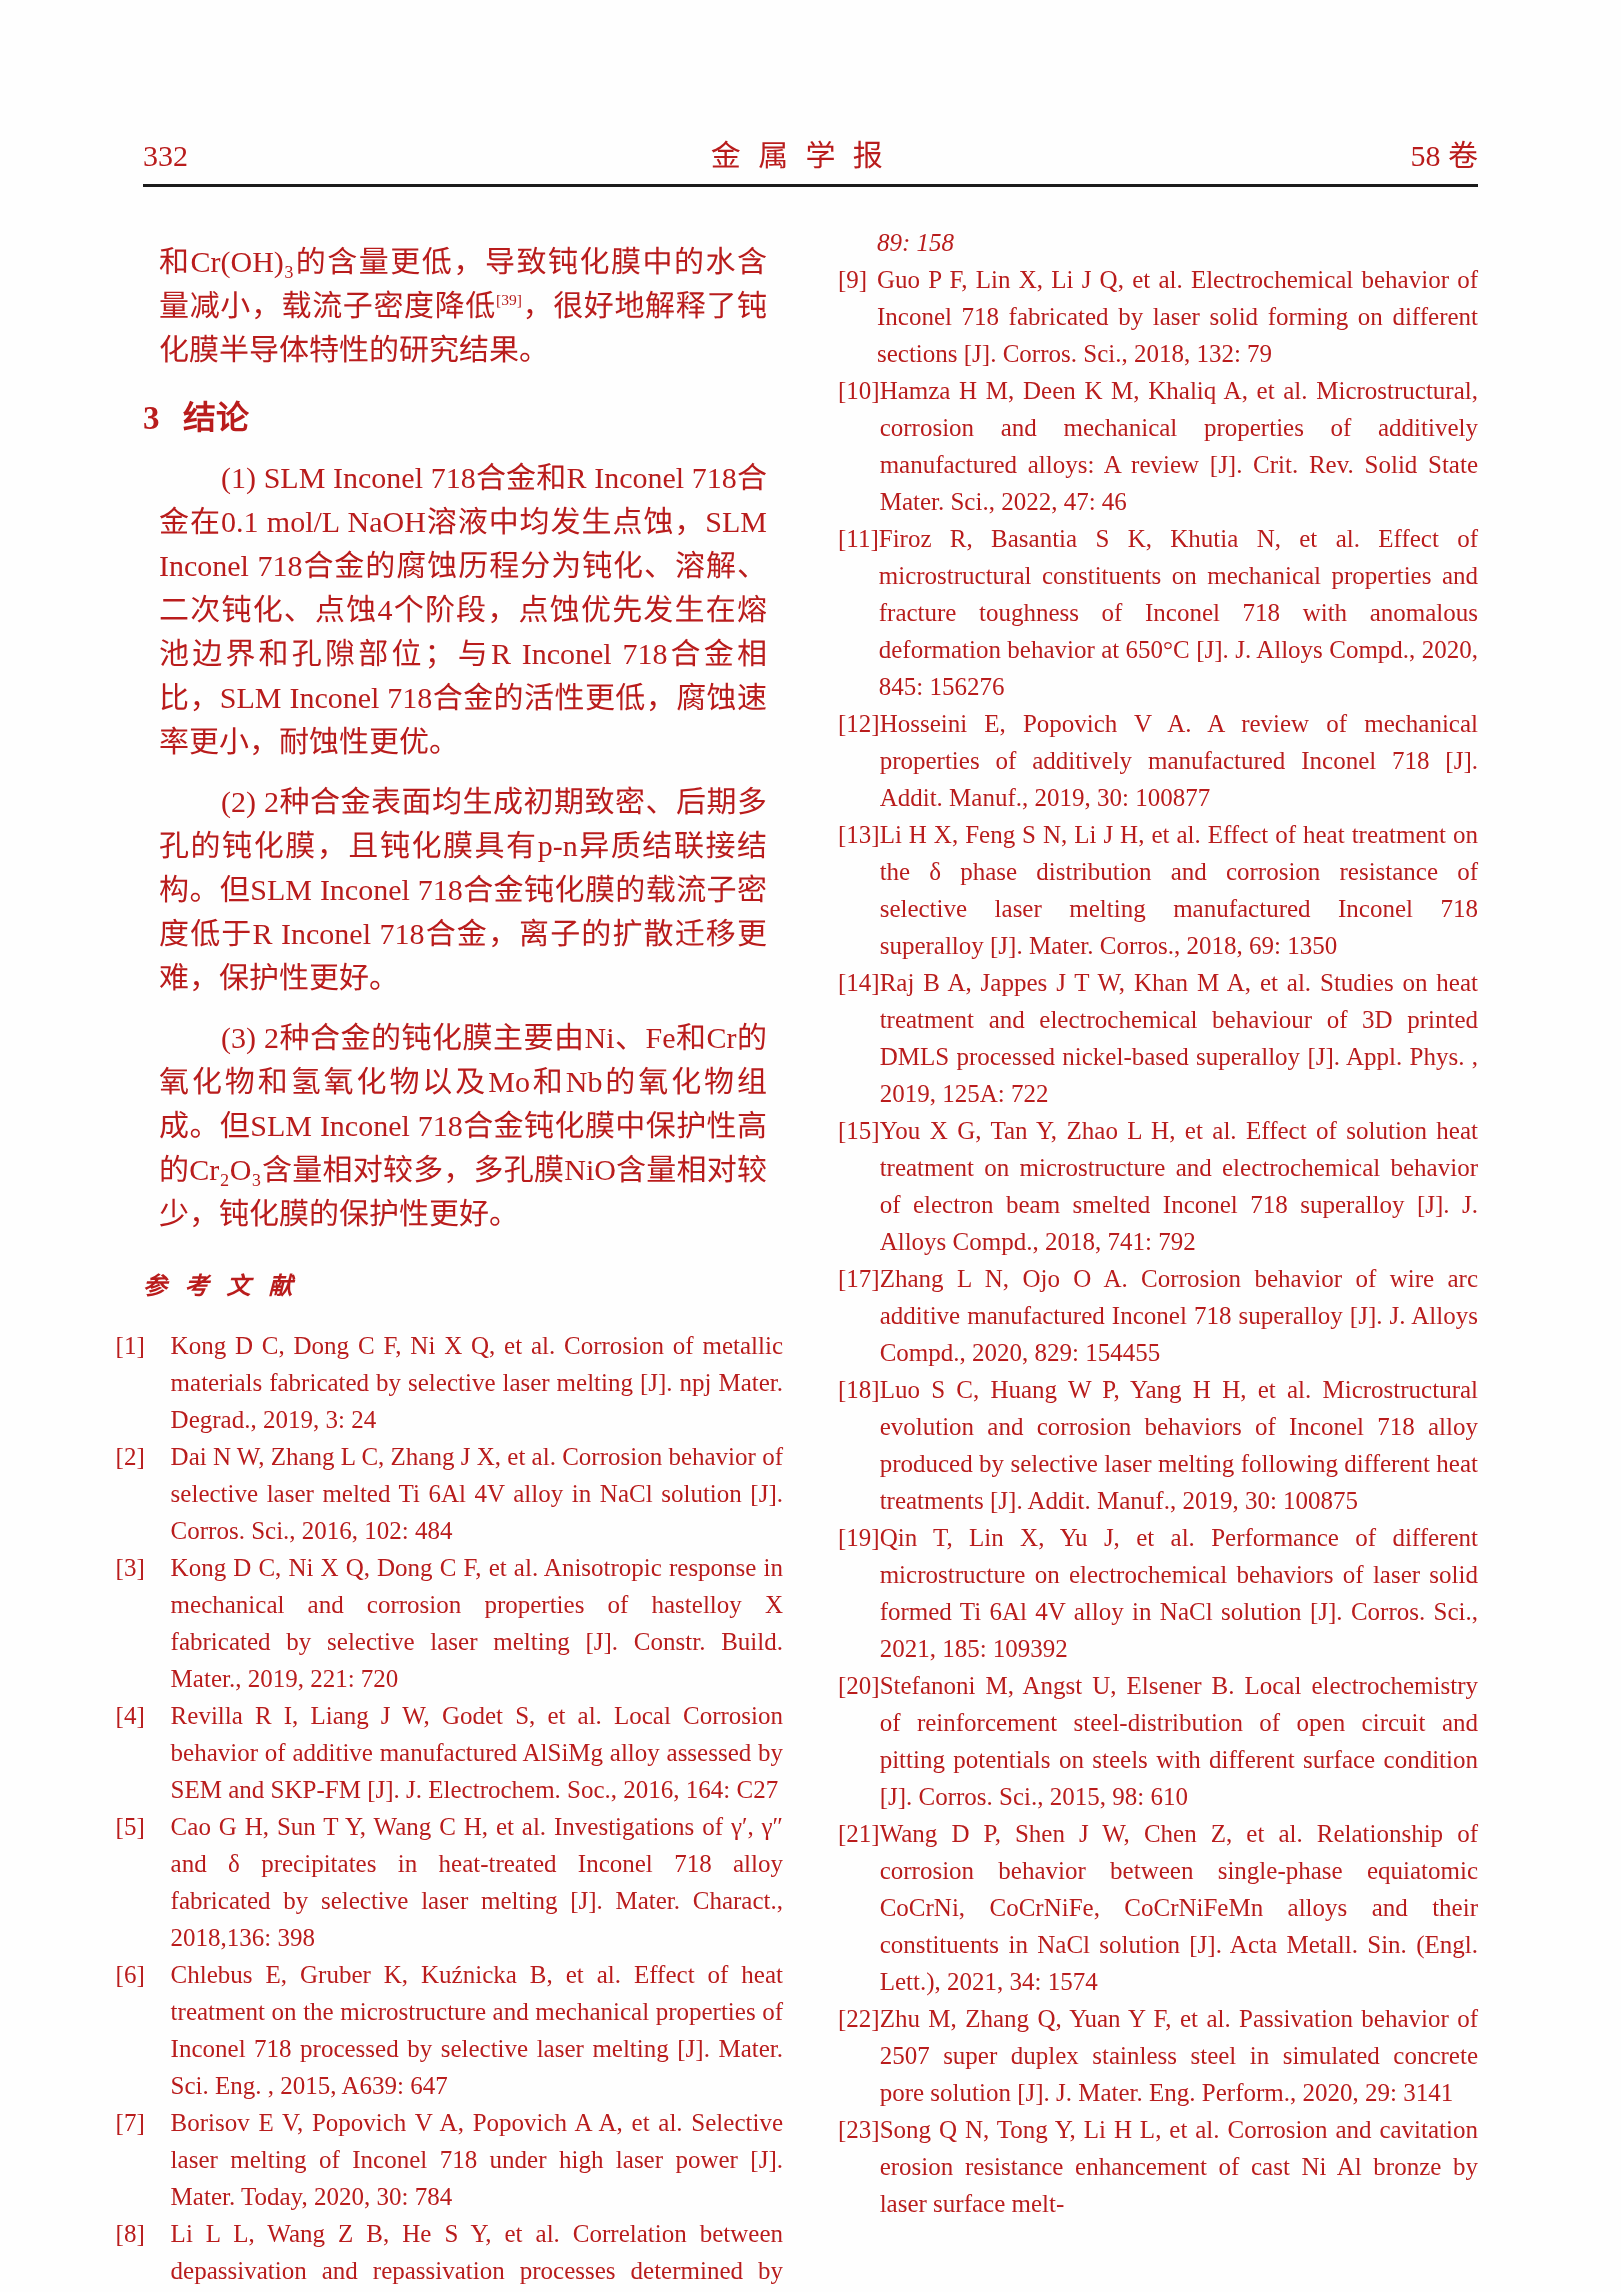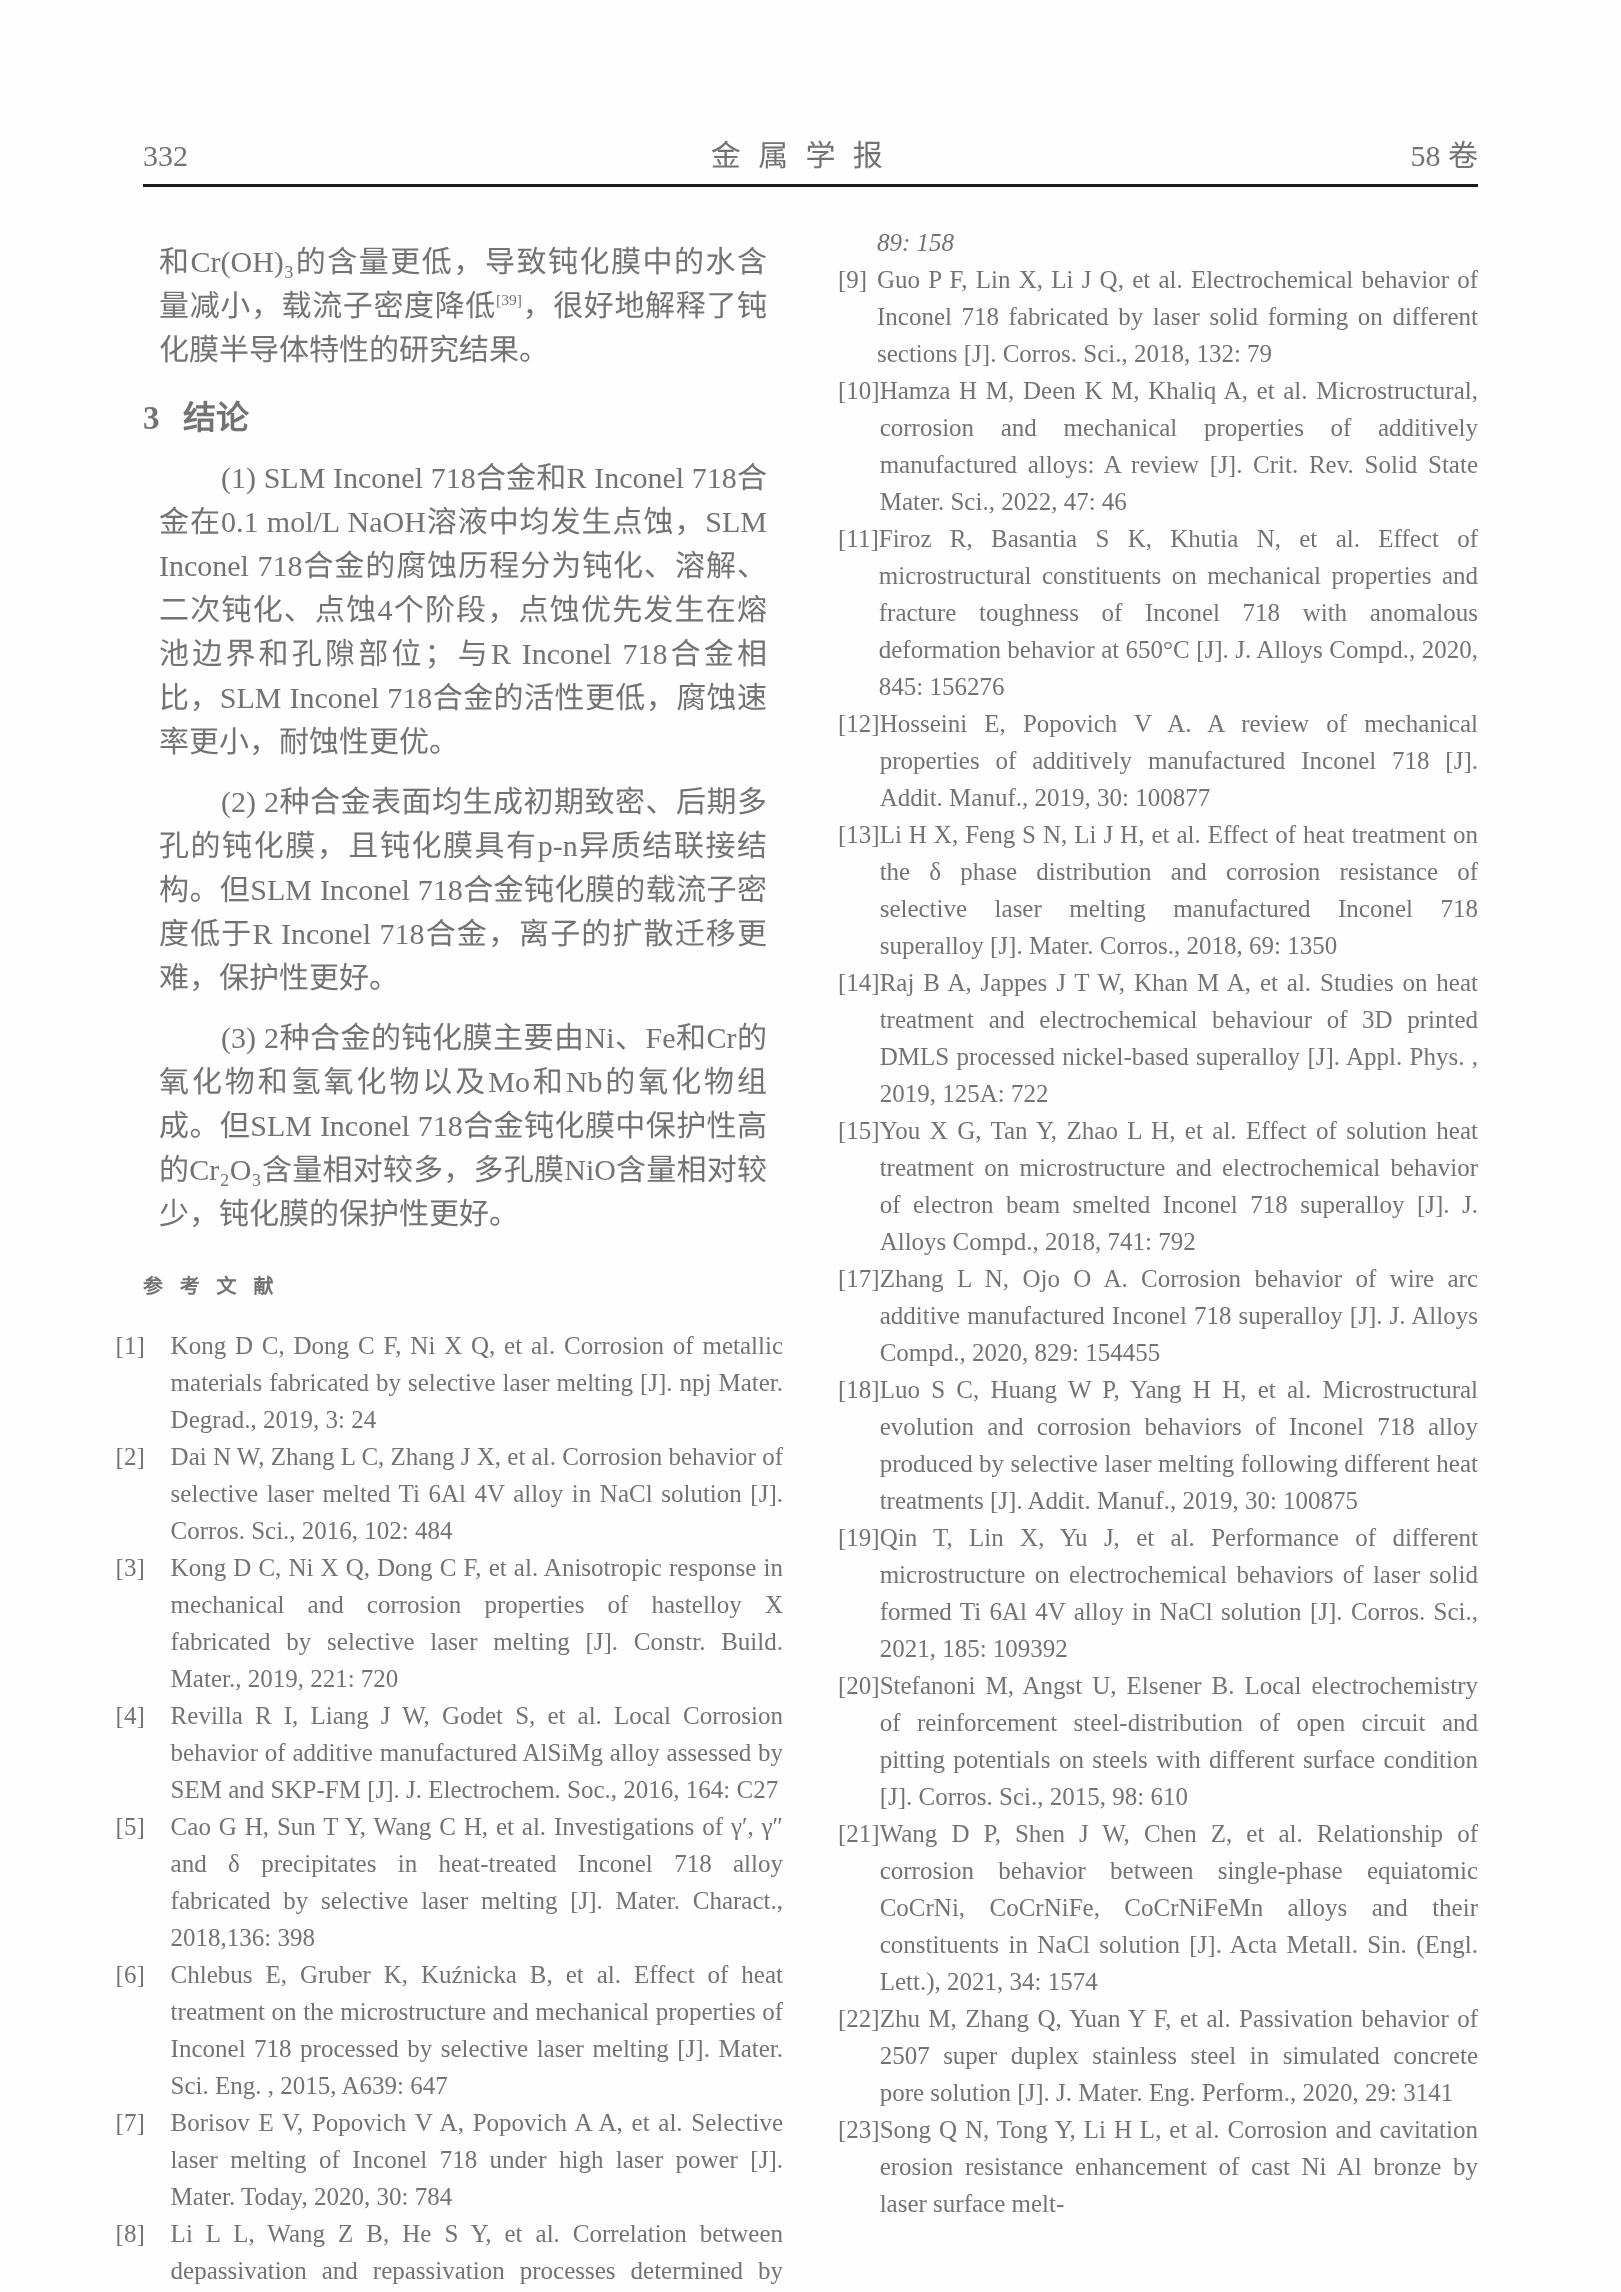--- a/index.html
+++ b/index.html
@@ -3,21 +3,21 @@
 <meta charset="utf-8">
 <style>
   html, body { margin: 0; padding: 0; background: #ffffff; }
   .page {
     position: relative;
     width: 1621px;
     height: 2293px;
     box-sizing: border-box;
     padding: 139px 143px 0 143px;
     background: #fefefe;
-    color: #737373;
+    color: #b91c1c;
     font-family: "Liberation Serif", "DejaVu Serif", serif;
     overflow: hidden;
   }
   
   .page-header {
     display: flex;
     justify-content: space-between;
     align-items: baseline;
     font-size: 30px;
     line-height: 33px;
@@ -48,24 +48,25 @@
   }
   h2.section-heading {
     margin: 27.4px 0 17.6px 0;
     font-size: 33px;
     font-weight: bold;
     line-height: 39px;
   }
   .section-number { margin-right: 23.5px; }
   h3.refs-heading {
     margin: 35px 0 25.5px 0;
-    font-size: 20px;
+    font-size: 24px;
     font-weight: bold;
     letter-spacing: 5.9px;
     line-height: 31px;
+    font-style: italic;
   }
   .refs {
     font-size: 25px;
     line-height: 37px;
   }
   .ref { display: flex; }
   .ref-text { flex: 1; text-align: justify; }
   .column-left .refs { margin-left: -27.4px; }
   .column-left .ref-num { flex: 0 0 55px; }
   .column-right .ref-num { flex: 0 0 39px; }

